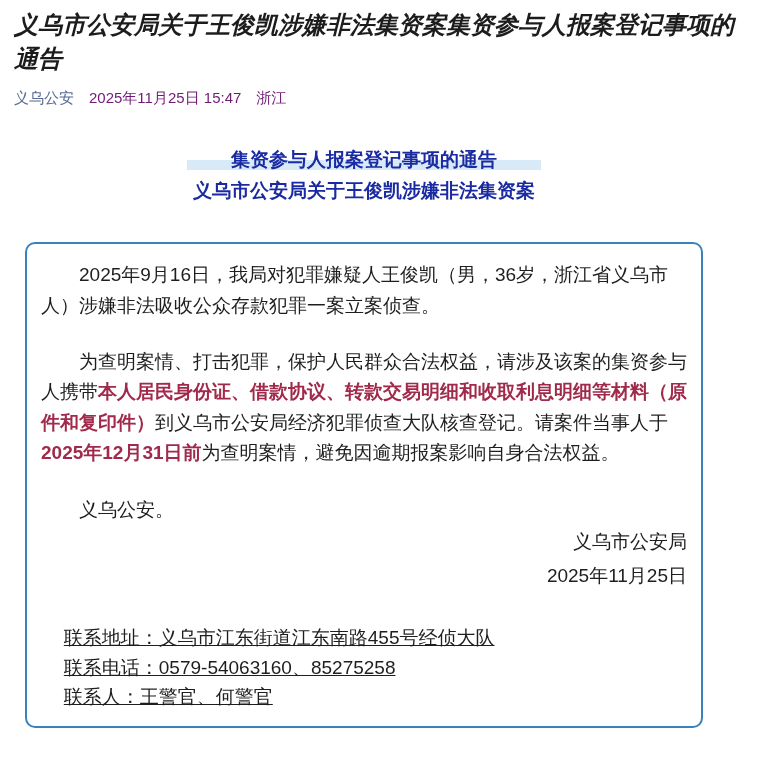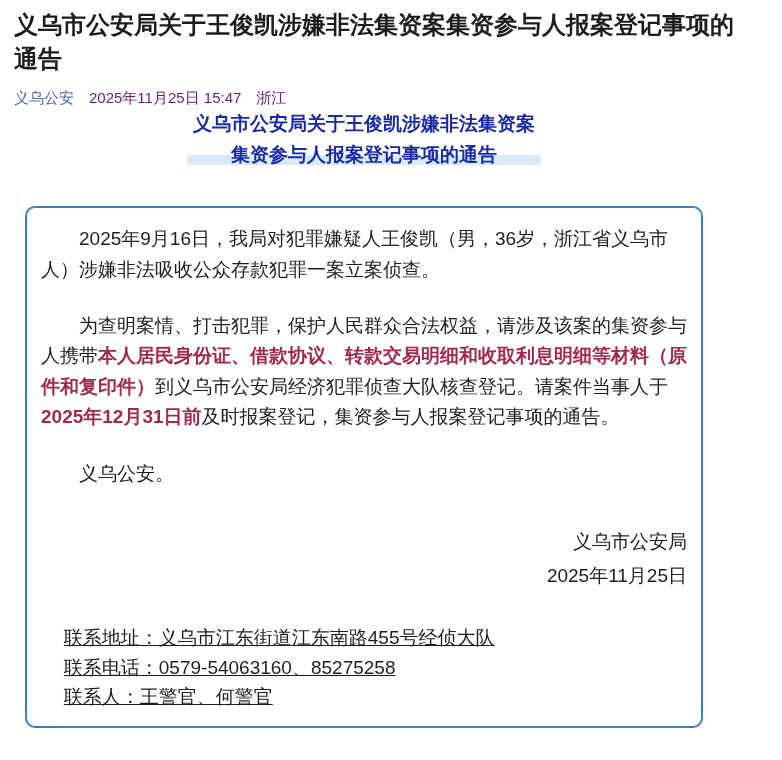--- a/index.html
+++ b/index.html
@@ -7,26 +7,26 @@
     width: 782px; height: 760px; overflow: hidden;
     background: #ffffff;
     font-family: "Liberation Sans", "DejaVu Sans", sans-serif;
     color: #1f1f1f;
   }
   .page { padding: 8px 14px 0 14px; }
 
   .article-title {
     font-size: 24px; font-weight: 700; color: #1c1c1c;
     line-height: 1.42; width: 730px;
-    margin-bottom: 13px; letter-spacing: 0;
+    margin-bottom: 13px; letter-spacing: 0; font-style: italic;
   }
 
   .byline {
     display: flex; align-items: center; gap: 15px;
-    font-size: 15px; 
+    font-size: 15px; margin-bottom: 36px;
   }
   .byline .account { color: #576b95; cursor: pointer; }
   .byline .time, .byline .region { color: #701a75; }
 
   .notice-title {
     width: 700px; text-align: center;
     font-size: 19px; font-weight: 700; color: #1a2aa2;
     line-height: 31px;
   }
   .notice-title .hl {
@@ -37,50 +37,50 @@
   .notice-box {
     width: 678px; margin: 36px 0 0 11px;
     border: 2px solid #3b82bd; border-radius: 10px;
     padding: 16px 14px 14px 14px;
     font-size: 19px; line-height: 1.6; color: #1e1e1e;
   }
   .para { text-indent: 2em; margin-bottom: 26px; }
   .para.closing { margin-bottom: 0; }
   .red { color: #a12a4c; font-weight: 700; }
 
-  .sign-block { text-align: right; margin-top: 36px; line-height: 1.8; }
+  .sign-block { text-align: right; line-height: 1.8; }
 
   .contact-block { margin: 30px 0 0 1.2em; line-height: 1.55; }
   .contact-block p { margin: 0; text-decoration: underline; }
 </style>
 </head>
 <body>
 
 <div class="page">
 
   <h1 class="article-title">义乌市公安局关于王俊凯涉嫌非法集资案集资参与人报案登记事项的通告</h1>
 
   <div class="byline">
     <span class="account">义乌公安</span>
     <span class="time">2025年11月25日 15:47</span>
     <span class="region">浙江</span>
   </div>
 
   <div class="notice-title">
-    <div class="nt-line">义乌市公安局关于王俊凯涉嫌非法集资案</div>
     <div class="nt-line">
       <span class="hl">集资参与人报案登记事项的通告</span>
     </div>
+    <div class="nt-line">义乌市公安局关于王俊凯涉嫌非法集资案</div>
   </div>
 
   <div class="notice-box">
 
     <p class="para">2025年9月16日，我局对犯罪嫌疑人王俊凯（男，36岁，浙江省义乌市人）涉嫌非法吸收公众存款犯罪一案立案侦查。</p>
 
-    <p class="para"><span>为查明案情、打击犯罪，保护人民群众合法权益，请涉及该案的集资参与人携带</span><span class="red">本人居民身份证、借款协议、转款交易明细和收取利息明细等材料（原件和复印件）</span><span>到义乌市公安局经济犯罪侦查大队核查登记。请案件当事人于</span><span class="red">2025年12月31日前</span><span>及时报案登记，集资参与人报案登记事项的通告。</span></p>
+    <p class="para"><span>为查明案情、打击犯罪，保护人民群众合法权益，请涉及该案的集资参与人携带</span><span class="red">本人居民身份证、借款协议、转款交易明细和收取利息明细等材料（原件和复印件）</span><span>到义乌市公安局经济犯罪侦查大队核查登记。请案件当事人于</span><span class="red">2025年12月31日前</span><span>为查明案情，避免因逾期报案影响自身合法权益。</span></p>
 
     <p class="para closing">义乌公安。</p>
 
     <div class="sign-block">
       <div>义乌市公安局</div>
       <div>2025年11月25日</div>
     </div>
 
     <div class="contact-block">
       <p>联系地址：义乌市江东街道江东南路455号经侦大队</p>

